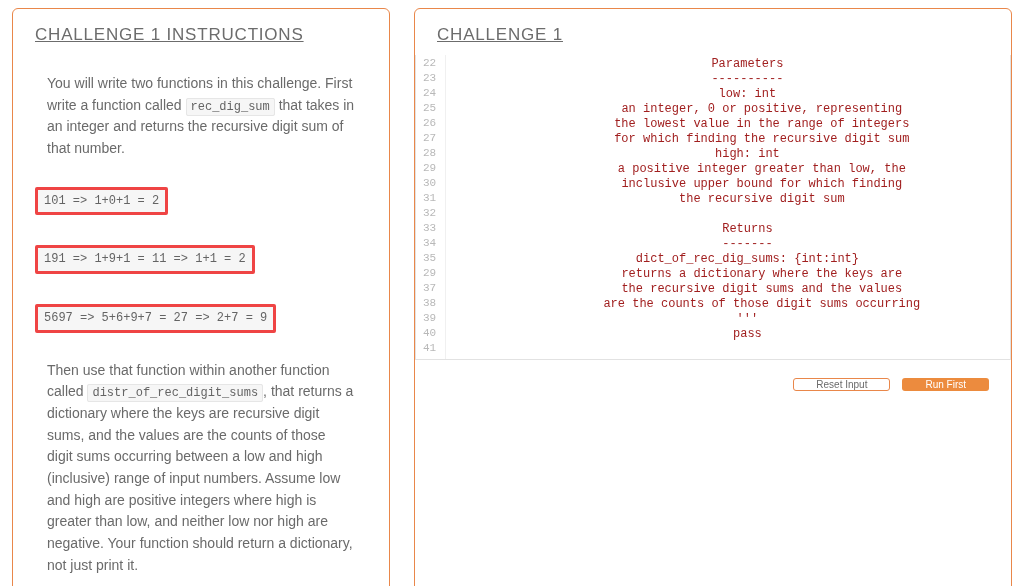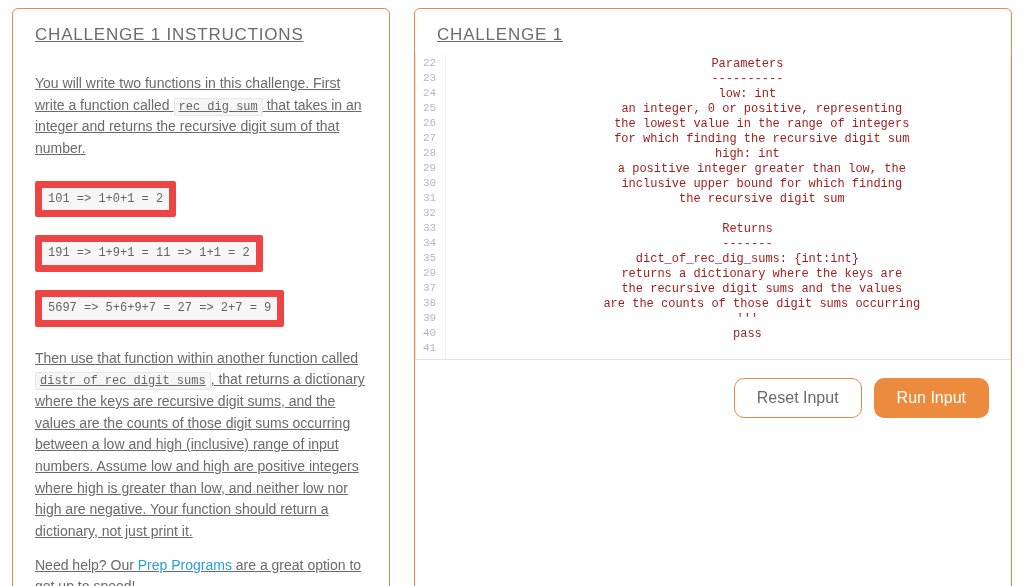--- a/index.html
+++ b/index.html
@@ -34,38 +34,38 @@
     color: #6c6c6c;
     font-weight: 400;
     text-decoration: underline;
   }
   .panel-body {
     padding: 6px 22px 22px 22px;
     font-size: 14px;
     line-height: 1.55;
     color: #6a6a6a;
   }
-  .panel-body p { margin: 12px 0; text-decoration: underline; }
+  .panel-body p { margin: 12px 12px; }
   .inline-code {
     font-family: "Courier New", monospace;
     font-size: 12px;
     background: #f6f6f6;
     border: 1px solid #e6e6e6;
     border-radius: 2px;
     padding: 1px 4px;
     color: #646464;
   }
   .example-block {
     font-family: "Courier New", monospace;
     font-size: 12px;
     background: #f6f6f6;
-    border: 7px solid #ef4444;
+    border: 3px solid #ef4444;
     border-radius: 2px;
     padding: 2px 6px;
-    margin: 9px 0;
+    margin: 15px 0;
     display: inline-block;
     color: #646464;
   }
   .link {
     color: #2a9fd6;
     cursor: pointer;
   }
   .editor-wrap {
     border: 1px solid #e2e2e2;
     border-top: none;
@@ -97,23 +97,23 @@
     flex: 1;
   }
   .code div { height: 15px; text-align: center; }
   .actions {
     display: flex;
     justify-content: flex-end;
     gap: 12px;
     padding: 18px 22px 22px 22px;
   }
   .btn {
-    font-size: 16px;
-    padding: 10px 22px;
-    border-radius: 10px;
+    font-size: 10px;
+    padding: 0 22px;
+    border-radius: 3px;
     cursor: pointer;
     border: 1px solid transparent;
   }
   .btn-secondary {
     background: #fff;
     border-color: #e9874a;
     color: #6a6a6a;
   }
   .btn-primary {
     background: #ec8b3e;
@@ -169,17 +169,17 @@
             <div>38</div>
             <div>39</div>
             <div>40</div>
             <div>41</div>
           </div>
         <div class="code" id="code"><div>    Parameters</div><div>    ----------</div><div>    low: int</div><div>        an integer, 0 or positive, representing</div><div>        the lowest value in the range of integers</div><div>        for which finding the recursive digit sum</div><div>    high: int</div><div>        a positive integer greater than low, the</div><div>        inclusive upper bound for which finding</div><div>        the recursive digit sum</div><div>&nbsp;</div><div>    Returns</div><div>    -------</div><div>    dict_of_rec_dig_sums: {int:int}</div><div>        returns a dictionary where the keys are</div><div>        the recursive digit sums and the values</div><div>        are the counts of those digit sums occurring</div><div>    '''</div><div>    pass</div><div>&nbsp;</div></div>
       </div>
     </div>
     <div class="actions">
       <button class="btn btn-secondary">Reset Input</button>
-      <button class="btn btn-primary">Run Input</button>
+      <button class="btn btn-primary">Run First</button>
     </div>
   </div>
 
 </div>
 
 </body></html>

